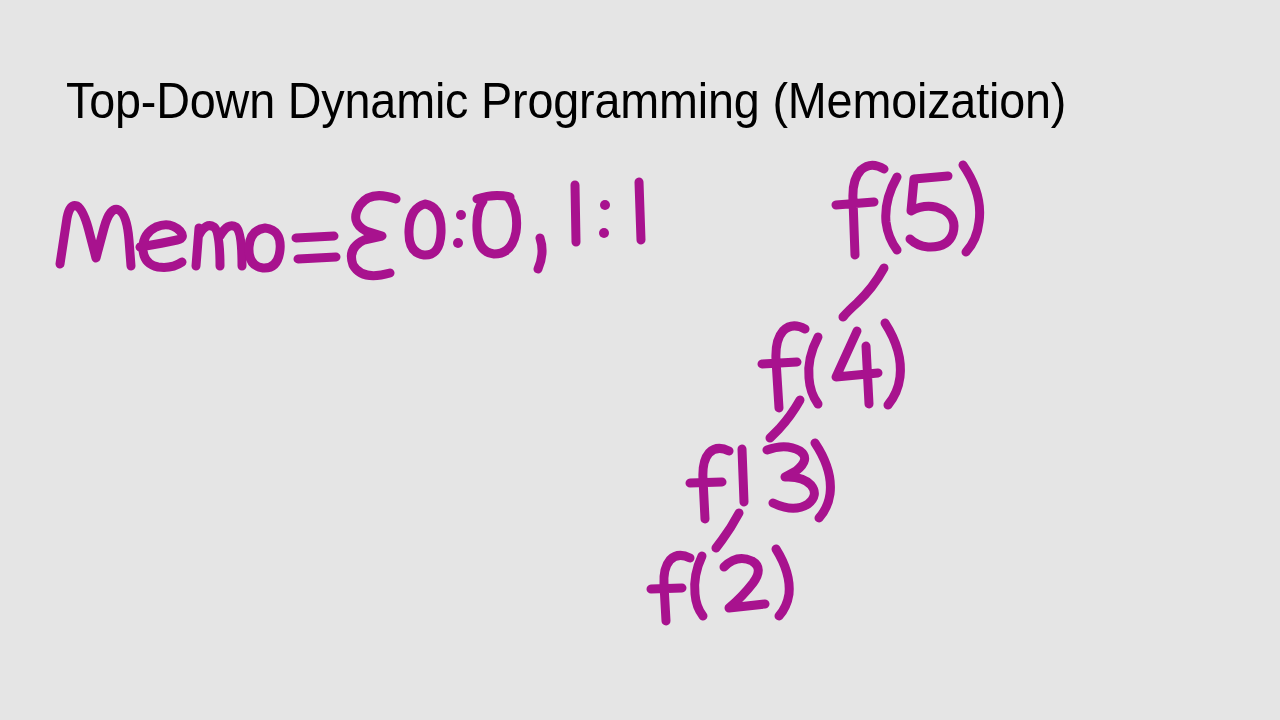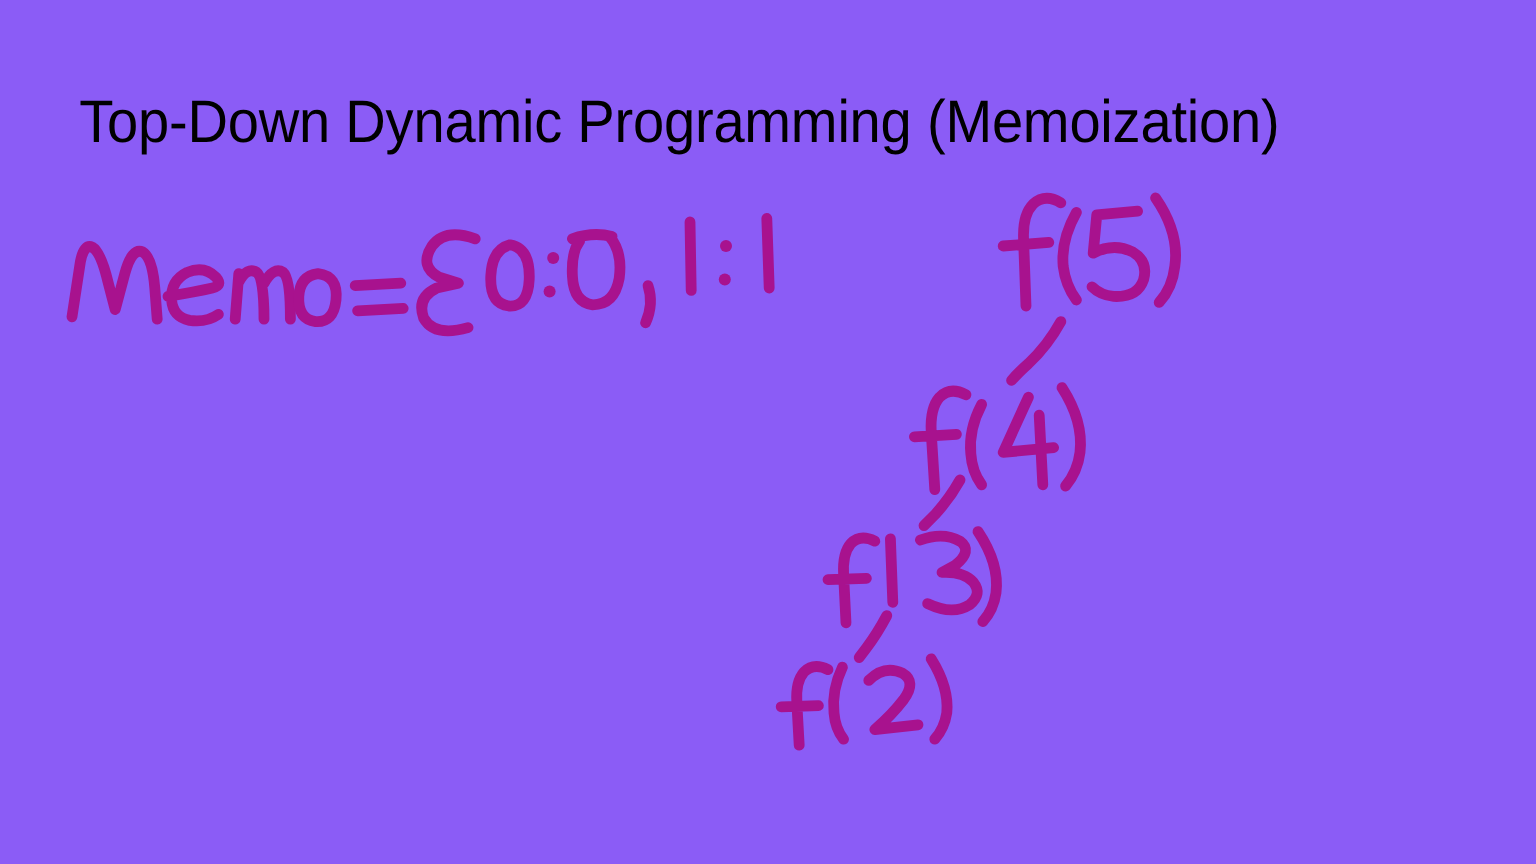--- a/index.html
+++ b/index.html
@@ -60,21 +60,21 @@
     width: 1px;
     height: 1px;
     overflow: hidden;
     clip: rect(0 0 0 0);
     white-space: nowrap;
   }
 </style>
 </head>
 <body style="background: rgb(255, 255, 255);">
 
-<div id="slide" style="background: #8b5cf6;">
+<div id="slide" style="background: #e5e5e5;">
 
   <div id="slide-title" style="color: rgb(0, 0, 0);">Top-Down Dynamic Programming (Memoization)</div>
 
   <svg id="ink-layer" viewBox="0 0 1280 720" xmlns="http://www.w3.org/2000/svg">
 
     <g class="ink ink-group">
 
       <g>
         <path d="M 60 264 L 67 218 Q 70 203 77 206 Q 84 210 90 235 L 96 258 L 104 228 Q 110 206 119 210 Q 127 215 129 240 L 131 266" style="stroke: rgb(168, 18, 142);"></path>
       </g>

